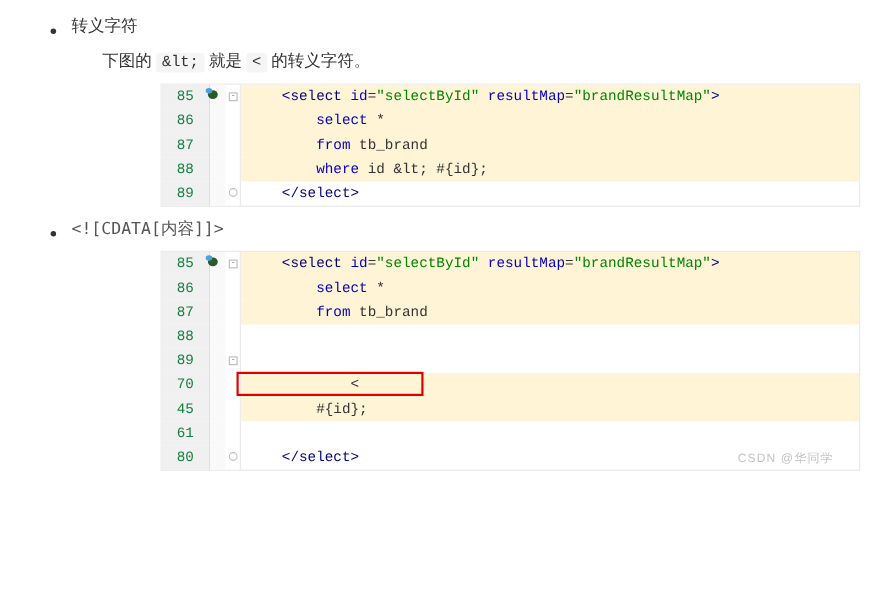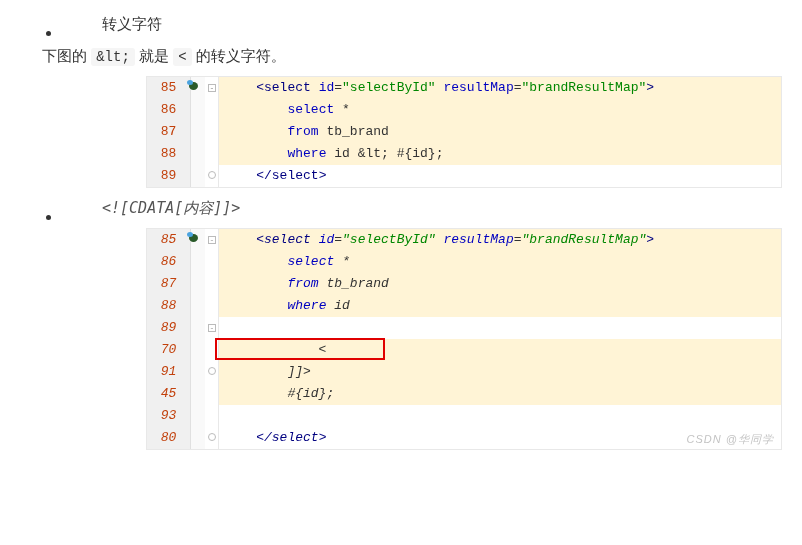--- a/index.html
+++ b/index.html
@@ -8,32 +8,31 @@
       background: #fff;
       padding: 12px 20px;
       width: 802px;
       color: #333;
       font-size: 15px;
       line-height: 1.6;
     }
     .bullet-section { margin-bottom: 8px; }
     .bullet-line {
       display: flex;
-      align-items: flex-end;
+      align-items: center;
       margin-left: 26px;
       margin-bottom: 8px;
-      gap: 37px;
     }
     .bullet-dot {
       width: 5px; height: 5px; border-radius: 50%; background: #333;
       margin-top: 9px; margin-right: 14px; flex-shrink: 0;
     }
     .bullet-text { }
     .sub-text {
-      margin-left: 22px;
+      margin-left: 73px;
       margin-bottom: 8px;
     }
     .inline-code {
       font-family: Consolas, "Courier New", monospace;
       background: #f5f5f5;
       padding: 1px 5px;
       border-radius: 3px;
       font-size: 14px;
     }
     .code-block {
@@ -47,21 +46,21 @@
       position: relative;
     }
     .code-row {
       display: flex;
       min-height: 22px;
       position: relative;
     }
     .ln {
       width: 44px;
       text-align: center;
-      color: #c2410c;
+      color: #15803d;
       background: #f0f0f0;
       user-select: none;
       border-right: 1px solid #e0e0e0;
       flex-shrink: 0;
     }
     .gutter {
       width: 14px;
       background: #f9f9f9;
       position: relative;
       flex-shrink: 0;
@@ -108,21 +107,21 @@
       position:absolute; left:2px; top:1px; width:6px; height:5px;
       background:#4aa3df; border-radius:50%;
     }
     .red-box {
       position: absolute;
       border: 2px solid #e00000;
       pointer-events: none;
     }
     .watermark {
       position: absolute;
-      right: 8px;
+      right: 24px;
       bottom: 2px;
       font-size: 11px;
       color: rgba(120,120,120,0.45);
       letter-spacing: 1px;
       font-family: sans-serif;
     }
   </style>
 </head>
 <body>
 
@@ -173,21 +172,21 @@
         <div class="ln">89</div>
         <div class="gutter"></div>
         <div class="gutter2">
           <div class="fold-mark" style="top: 6px; border-radius: 4px;"></div>
         </div>
         <div class="code-cell"><span class="tag">    &lt;/</span><span class="tag">select</span><span class="tag">&gt;</span></div>
       </div>
     </div>
 </div>
 
-<div class="bullet-section" style="position:relative;font-style:italic;">
+<div class="bullet-section" style="position:relative;">
   <div class="bullet-line">
     <div class="bullet-dot"></div>
     <div class="bullet-text" style="font-family:Consolas,monospace;color:#555;">&lt;![CDATA[内容]]&gt;</div>
   </div>
   <div class="code-block" id="code2" style="position:relative;">
   <div class="code-row">
         <div class="ln">85</div>
         <div class="gutter"></div>
         <div class="gutter2">
           <div class="fold-mark">-</div>
@@ -207,52 +206,43 @@
       <div class="code-row">
         <div class="ln">87</div>
         <div class="gutter"></div>
         <div class="gutter2"></div>
         <div class="code-cell hl"><span class="txt">        </span><span class="kw">from </span><span class="txt">tb_brand</span></div>
       </div>
       <div class="code-row">
         <div class="ln">88</div>
         <div class="gutter"></div>
         <div class="gutter2"></div>
-        <div class="code-cell hl"><span class="txt">        </span><span class="kw">where </span><span class="txt">id</span></div>
       </div>
       <div class="code-row">
         <div class="ln">89</div>
         <div class="gutter"></div>
         <div class="gutter2">
           <div class="fold-mark">-</div>
         </div>
       </div>
       <div class="code-row">
         <div class="ln">70</div>
         <div class="gutter"></div>
         <div class="gutter2"></div>
         <div class="code-cell hl"><span class="txt">            &lt;</span></div>
       </div>
       <div class="red-box" style="left: 68px; top: 109px; width: 170px; height: 22px;"></div>
       <div class="code-row">
-        <div class="ln">91</div>
-        <div class="gutter"></div>
-        <div class="gutter2">
-          <div class="fold-mark" style="top: 6px; border-radius: 4px;"></div>
-        </div>
-        <div class="code-cell hl"><span class="txt">        ]]&gt;</span></div>
-      </div>
-      <div class="code-row">
         <div class="ln">45</div>
         <div class="gutter"></div>
         <div class="gutter2"></div>
         <div class="code-cell hl"><span class="txt">        #{id};</span></div>
       </div>
       <div class="code-row">
-        <div class="ln">93</div>
+        <div class="ln">61</div>
         <div class="gutter"></div>
         <div class="gutter2"></div>
         <div class="code-cell"><span class="txt"></span></div>
       </div>
       <div class="code-row">
         <div class="ln">80</div>
         <div class="gutter"></div>
         <div class="gutter2">
           <div class="fold-mark" style="top: 6px; border-radius: 4px;"></div>
         </div>

